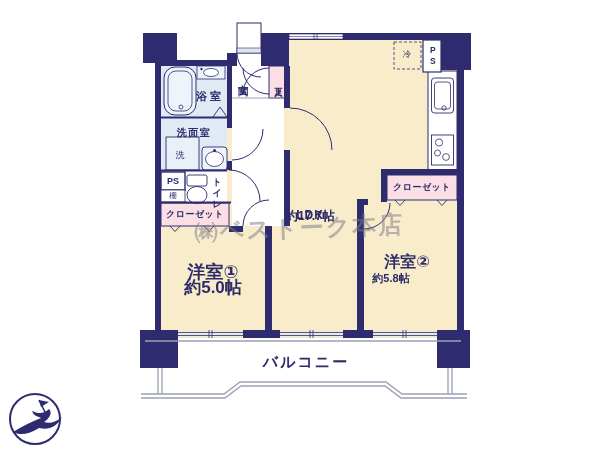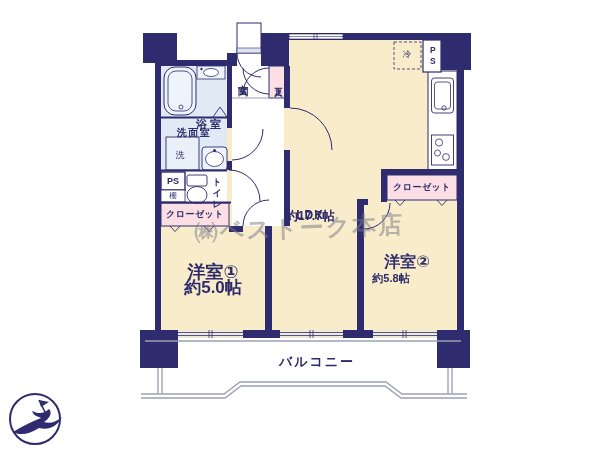--- a/index.html
+++ b/index.html
@@ -156,34 +156,34 @@
     </g>
 
     <g transform="translate(8,392)">
       <circle cx="27" cy="27" r="25" fill="none" stroke="#2e2c6e" stroke-width="2"></circle>
       <path d="M38,22 L31,8" stroke="#2e2c6e" stroke-width="1.6" fill="none"></path>
       <path d="M31,8 L41,10 L33,15 Z" fill="#2e2c6e"></path>
       <path d="M5,40 C15,34 23,30 33,26 C29,24 26,24 24,19 C30,22 36,22 41,17 C45,21 41,27 36,30 C42,32 48,30 54,25 C48,36 40,38 31,36 C22,42 12,44 5,40 Z" fill="#2e2c6e"></path>
     </g>
   </svg>
 
-  <div class="lbl" style="left:210px;top:96px;font-size:11px;letter-spacing:3px;margin-top:28px;">浴室</div>
+  <div class="lbl" style="left:210px;top:96px;font-size:11px;letter-spacing:3px;">浴室</div>
   <div class="lbl" style="left:194px;top:133px;font-size:10px;letter-spacing:1.5px;text-align:right;">洗面室</div>
   <div class="lbl light" style="left:180px;top:155px;font-size:9px;">洗</div>
   <div class="lbl" style="left:173px;top:181px;font-size:9px;">PS</div>
   <div class="lbl light" style="left:173px;top:196px;font-size:7.5px;">棚</div>
   <div class="lbl vert" style="left:217px;top:188px;font-size:9px;">トイレ</div>
   <div class="lbl" style="left:195px;top:214px;font-size:9px;letter-spacing:0.5px;">クローゼット</div>
   <div class="lbl vert" style="left:243px;top:78px;font-size:10px;">玄関</div>
   <div class="lbl vert" style="left:278px;top:82px;font-size:8px;">下足入</div>
   <div class="lbl light" style="left:407px;top:55px;font-size:8.5px;">冷</div>
   <div class="lbl vert" style="left:432px;top:56px;font-size:8.5px;">PS</div>
   <div class="lbl" style="left:310px;top:216px;font-size:12px;letter-spacing:1px;">LDK</div>
   <div class="lbl" style="left:310px;top:216px;font-size:12.5px;">約17.7帖</div>
   <div class="lbl" style="left:213px;top:272px;font-size:18px;">洋室①</div>
   <div class="lbl" style="left:213px;top:288px;font-size:17px;">約5.0帖</div>
   <div class="lbl" style="left:407px;top:262px;font-size:16px;">洋室②</div>
   <div class="lbl" style="left:391px;top:278px;font-size:11px;">約5.8帖</div>
-  <div class="lbl" style="left:317px;top:362px;font-size:13px;letter-spacing:2px;">バルコニー</div>
+  <div class="lbl" style="left:306px;top:362px;font-size:15px;letter-spacing:2px;">バルコニー</div>
   <div class="lbl" style="left:422px;top:187px;font-size:9px;letter-spacing:0.5px;">クローゼット</div>
 
   <div class="watermark">㈱ベストーク本店</div>
 </div>
 
 </body></html>

